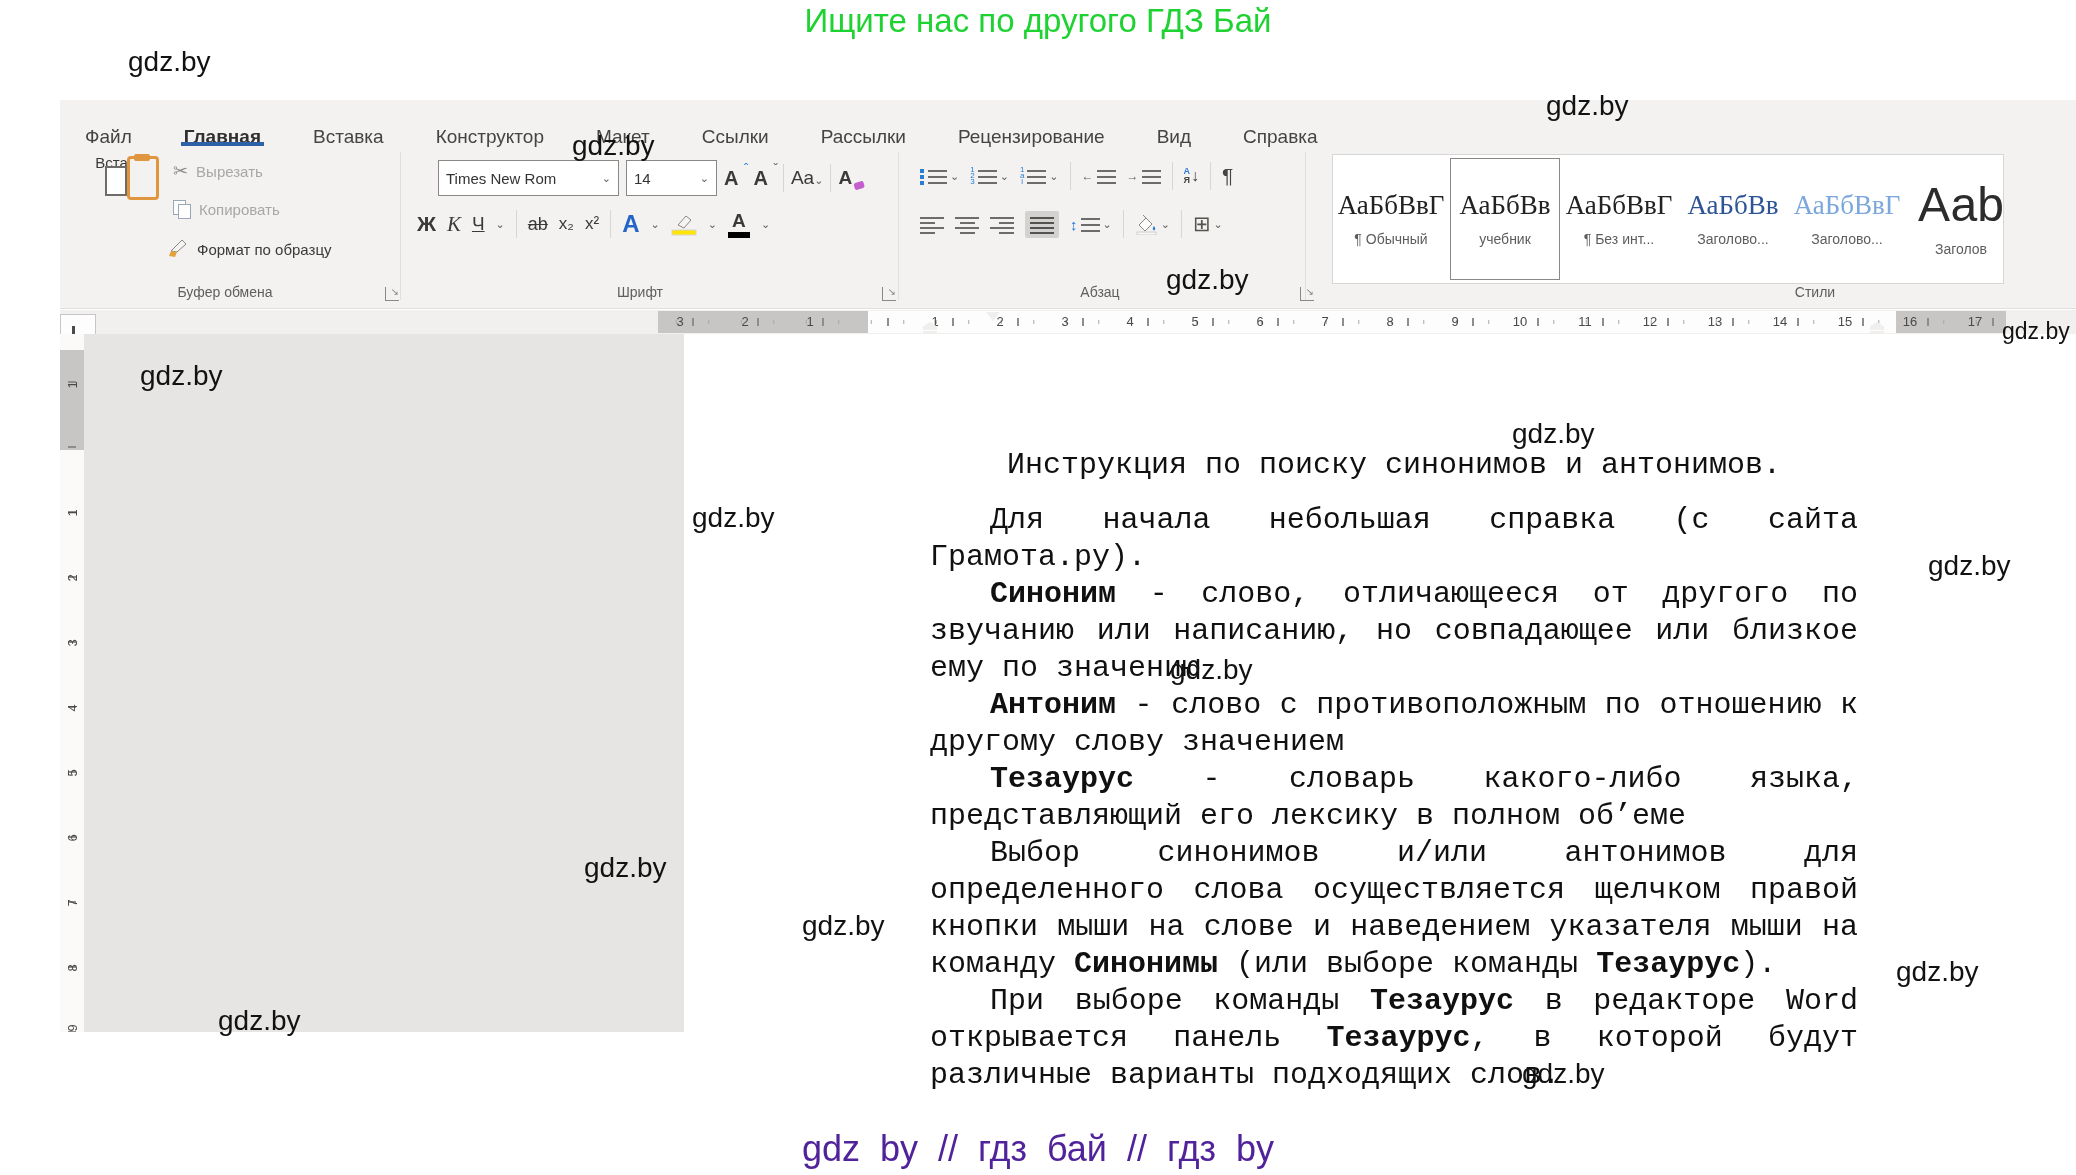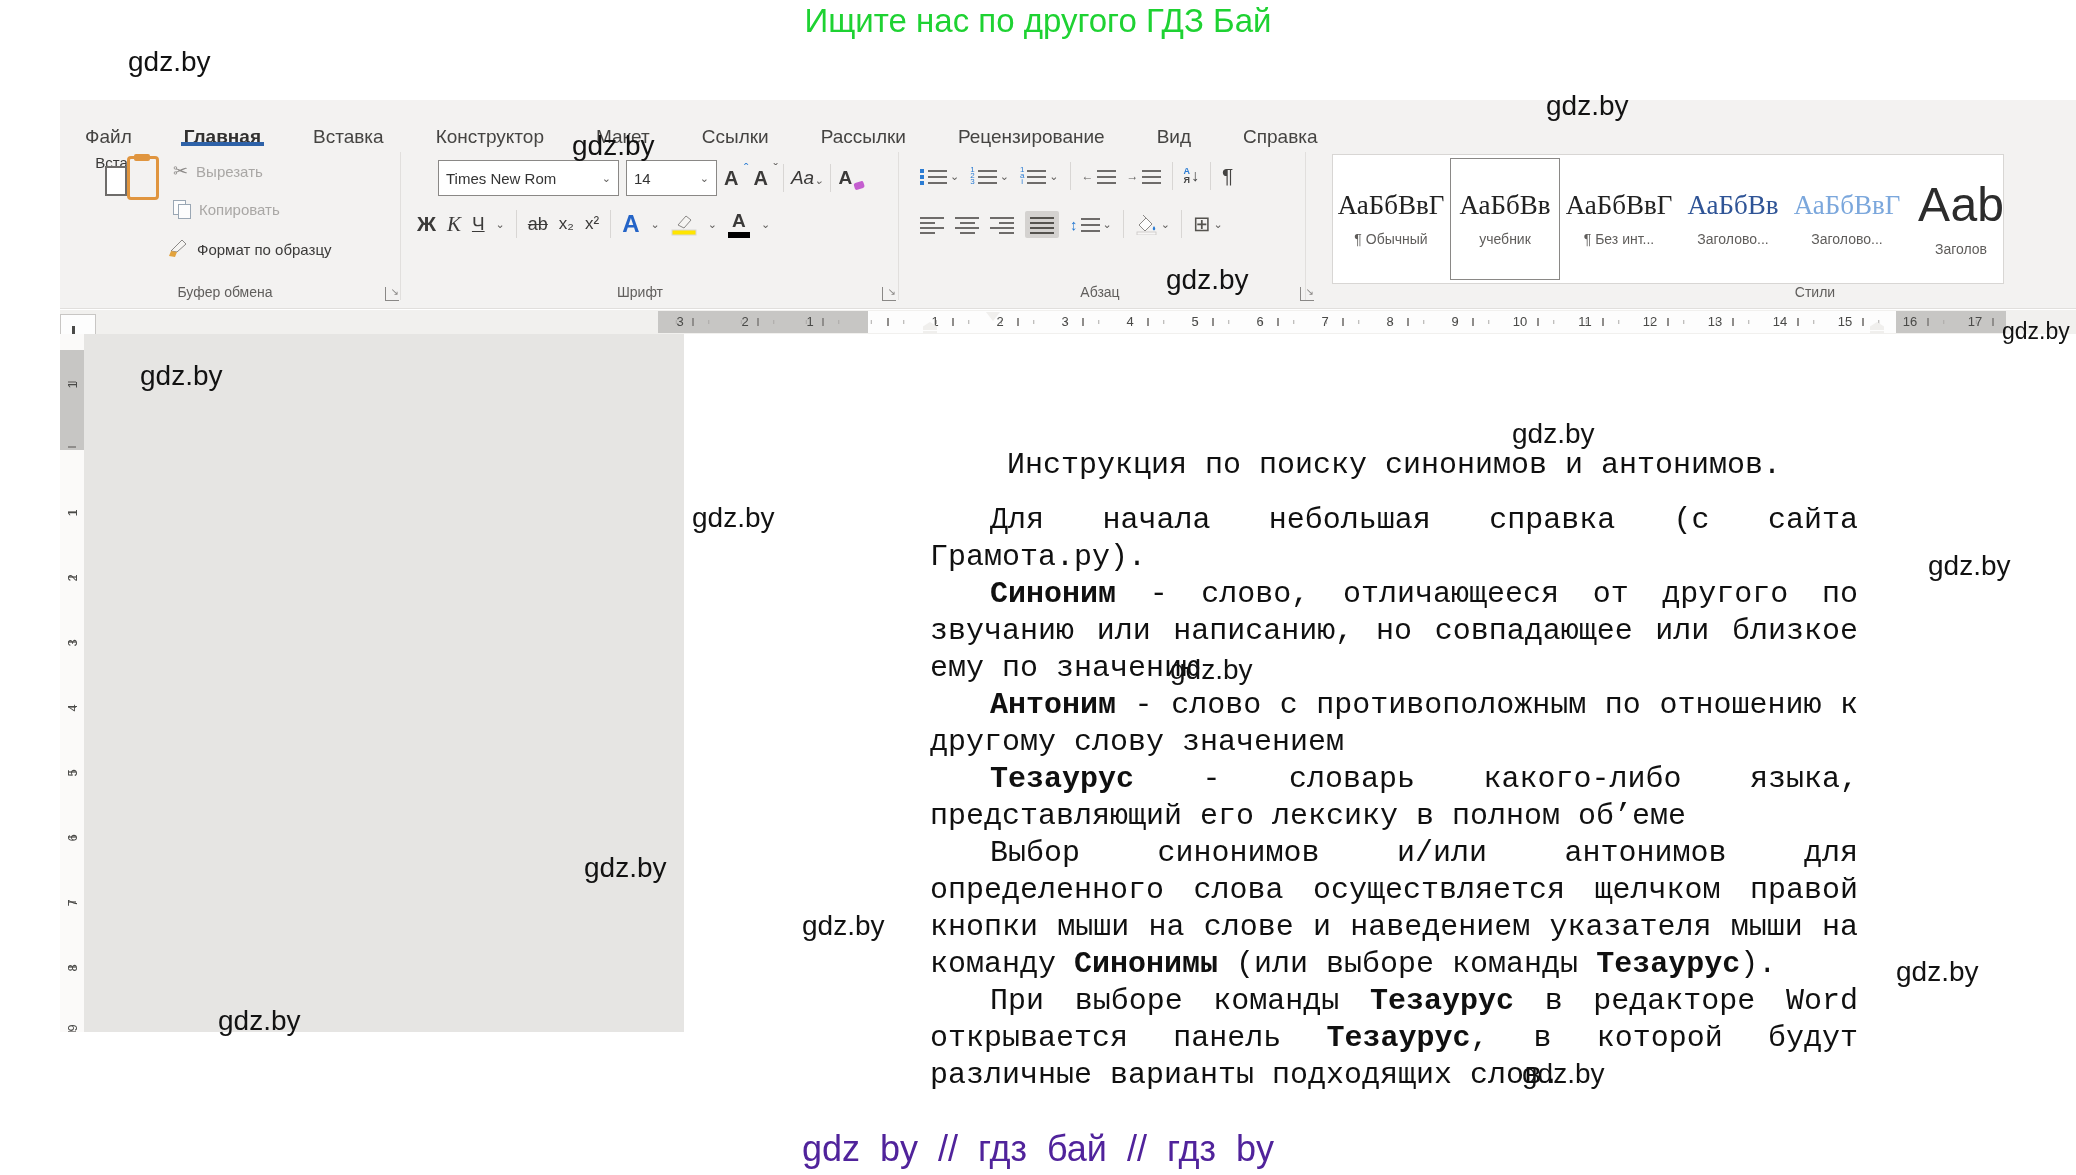--- a/index.html
+++ b/index.html
@@ -236,21 +236,21 @@
           <span>Times New Rom</span>
           <span class="chev">⌄</span>
         </div>
         <div class="combo combo-size">
           <span>14</span>
           <span class="chev">⌄</span>
         </div>
         <span class="gs"><b>A</b><i>ˆ</i></span>
         <span class="gs"><b>A</b><i style="color:#5f5d5b;">ˇ</i></span>
         <span class="vsep"></span>
-        <span style="font-size:19px;color:#3b3a39;font-style:italic;">
+        <span style="font-size:19px;color:#3b3a39;">
           <span>Aa</span><span class="chev">⌄</span>
         </span>
         <span class="vsep"></span>
         <span class="ic-clear">
           <b>A</b>
           <svg width="13" height="11">
             <rect x="1" y="2" width="10" height="7" rx="2" fill="#c45ecf" transform="rotate(-18 6 5)"></rect>
           </svg>
         </span>
       </div>

